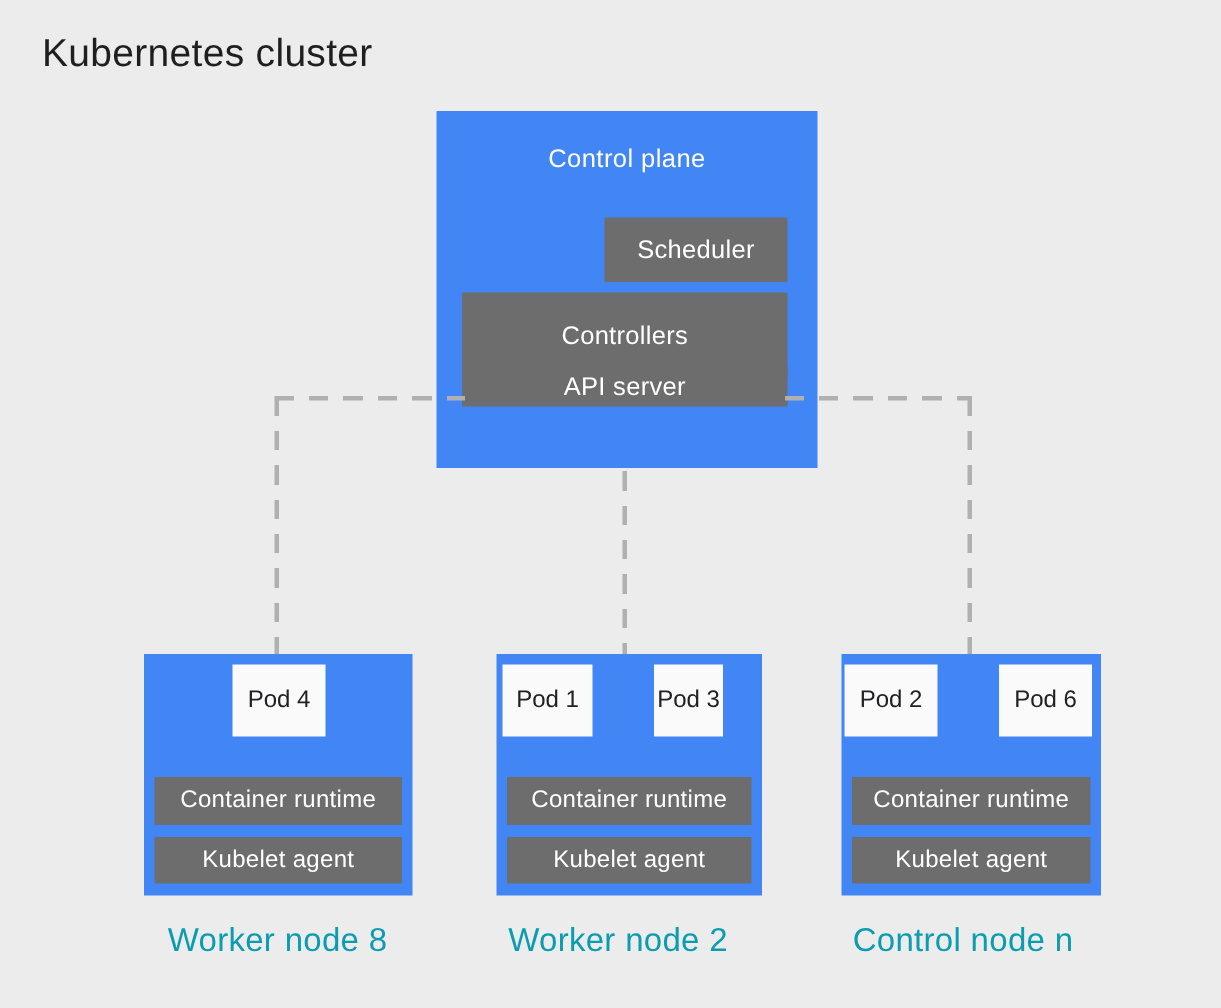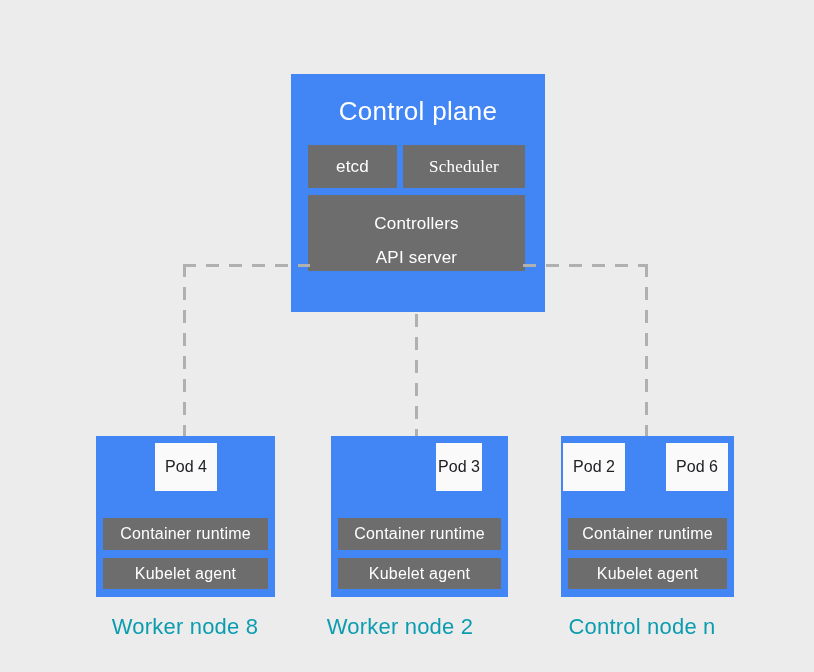--- a/index.html
+++ b/index.html
@@ -37,36 +37,36 @@
   .control-plane {
     position: absolute;
     left: 291px; top: 74px;
     width: 254px; height: 238px;
     background: var(--node-blue);
   }
   .cp-title {
     position: absolute;
     left: 0; top: 22px; width: 100%;
     text-align: center;
-    font-size: 26px;
+    font-size: 17px;
     color: var(--component-text);
     letter-spacing: 0.3px;
   }
   .gray-box {
     position: absolute;
     background: var(--component-gray);
     color: var(--component-text);
     display: flex;
     align-items: center;
     justify-content: center;
     font-size: 17px;
     letter-spacing: 0.2px;
   }
   .cp-etcd        { left: 17px;  top: 71px;  width: 89px;  height: 43px; }
-  .cp-scheduler   { left: 112px; top: 71px;  width: 122px; height: 43px; font-family: Liberation Serif, serif; }
+  .cp-scheduler   { left: 112px; top: 71px;  width: 122px; height: 43px; }
   .cp-controllers { left: 17px;  top: 121px; width: 217px; height: 57px; }
   .cp-apiserver   { left: 17px;  top: 170px; width: 217px; height: 27px; }
 
   
   .dash-h {
     position: absolute;
     height: 3px;
     background: repeating-linear-gradient(to right,
       var(--connector-gray) 0 13px, transparent 13px 23px);
   }
@@ -117,50 +117,51 @@
   .worker-label {
     position: absolute;
     top: 614px;
     width: 200px;
     text-align: center;
     font-size: 22px;
     color: var(--worker-label-teal);
     letter-spacing: 0.2px;
   }
   .label-1 { left: 85px; }
-  .label-2 { left: 300px; }
+  .label-2 { left: 312px; }
   .label-3 { left: 542px; }
 </style>
 </head>
 <body>
 
 <div class="canvas">
 
+  <div class="diagram-title">Kubernetes cluster</div>
 
   <div class="control-plane">
     <div class="cp-title">Control plane</div>
-    <div class="gray-box cp-etcd">etcd</div>
     <div class="gray-box cp-scheduler">Scheduler</div>
     <div class="gray-box cp-controllers">Controllers</div>
     <div class="gray-box cp-apiserver">API server</div>
   </div>
 
   <div class="dash-h line-h-left"></div>
   <div class="dash-h line-h-right"></div>
   <div class="dash-v line-v-left"></div>
   <div class="dash-v line-v-center"></div>
   <div class="dash-v line-v-right"></div>
 
   <div class="worker-node node-1">
     <div class="pod pod-a">Pod 4</div>
     <div class="gray-box node-gray node-runtime">Container runtime</div>
     <div class="gray-box node-gray node-kubelet">Kubelet agent</div>
   </div>
 
   <div class="worker-node node-2">
+    <div class="pod pod-a">Pod 1</div>
     <div class="pod pod-b">Pod 3</div>
     <div class="gray-box node-gray node-runtime">Container runtime</div>
     <div class="gray-box node-gray node-kubelet">Kubelet agent</div>
   </div>
 
   <div class="worker-node node-3">
     <div class="pod pod-a">Pod 2</div>
     <div class="pod pod-b">Pod 6</div>
     <div class="gray-box node-gray node-runtime">Container runtime</div>
     <div class="gray-box node-gray node-kubelet">Kubelet agent</div>

